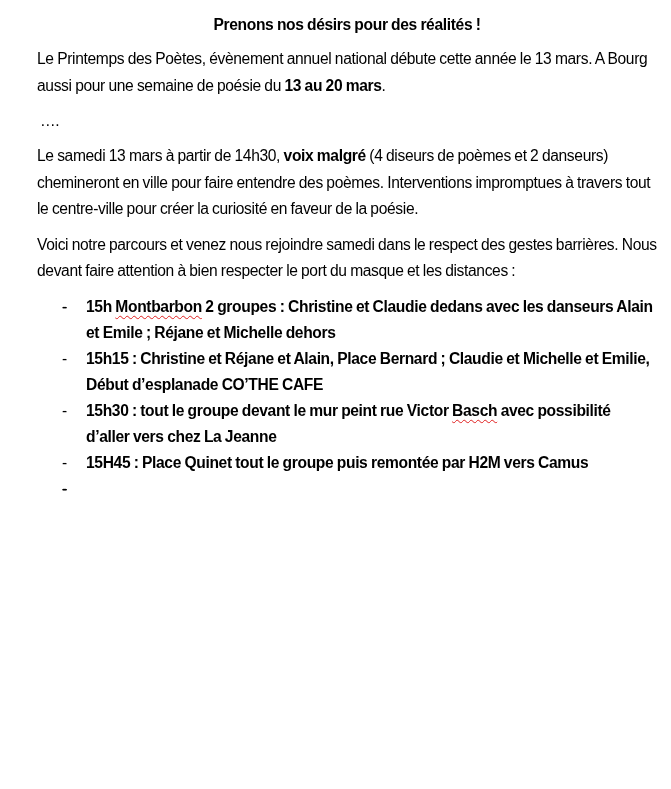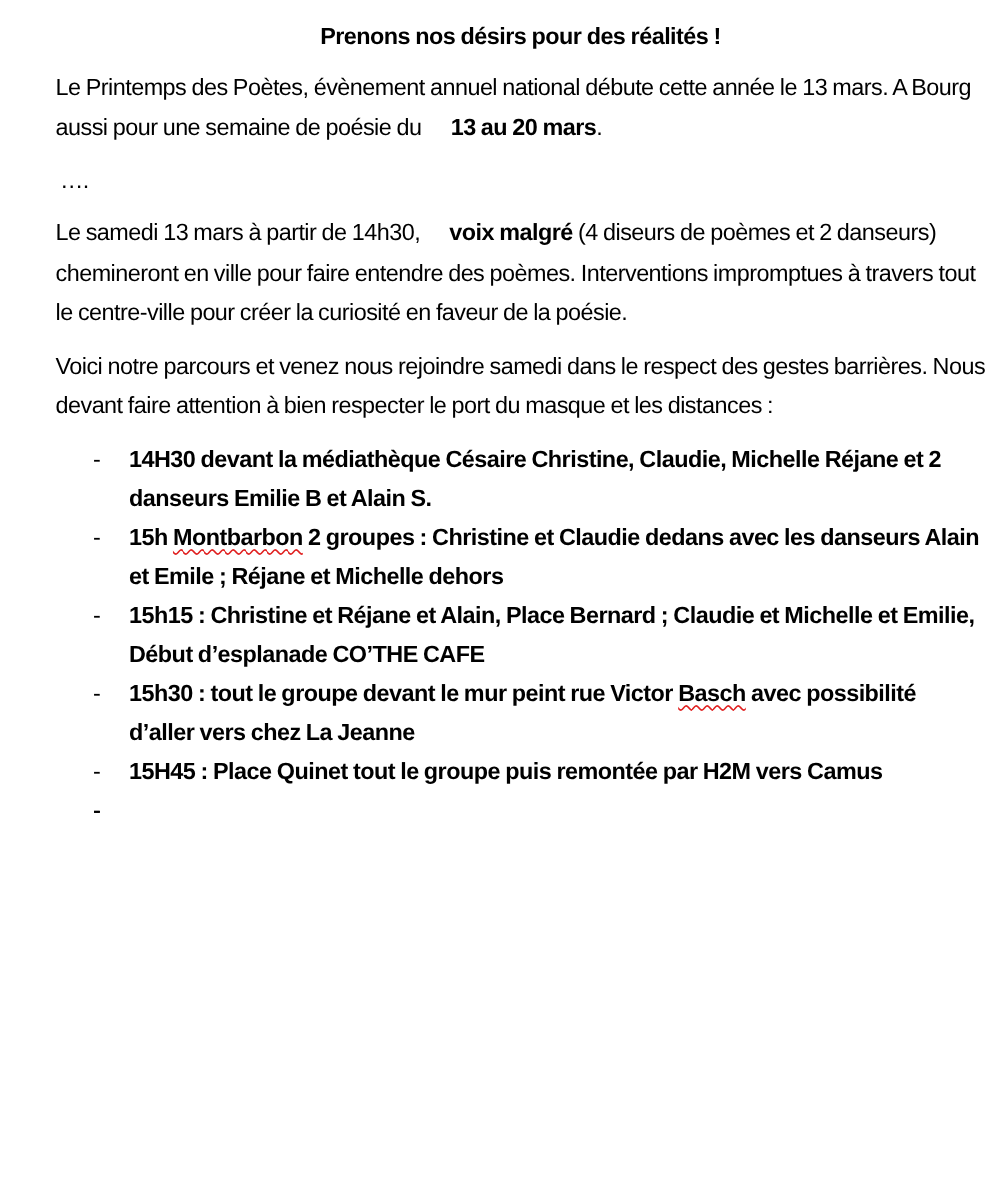--- a/index.html
+++ b/index.html
@@ -32,21 +32,21 @@
   }
   .para {
     line-height: 26.5px;
     margin: 0 0 9px 0;
   }
   .dots {
     line-height: 26px;
     margin: 0 0 9px 0;
     padding-left: 3px;
   }
-  b { font-weight: bold; margin-left: 16px; }
+  b { font-weight: bold; }
   .list {
     list-style: none;
     margin: 8px 0 0 0;
     padding: 0;
   }
   .list li {
     position: relative;
     padding-left: 49px;
     font-weight: bold;
     line-height: 26px;
@@ -74,21 +74,21 @@
 
   <p class="para"><span>Le Printemps des Poètes, évènement annuel national débute cette année le 13 mars. A Bourg aussi pour une semaine de poésie du </span><b>13 au 20 mars</b><span>.</span></p>
 
   <p class="dots">….</p>
 
   <p class="para"><span>Le samedi 13 mars à partir de 14h30, </span><b>voix malgré</b><span> (4 diseurs de poèmes et 2 danseurs) chemineront en ville pour faire entendre des poèmes.  Interventions impromptues à travers tout le centre-ville pour créer la curiosité en faveur de la poésie.</span></p>
 
   <p class="para">Voici notre parcours et  venez nous rejoindre samedi dans le respect des gestes barrières. Nous devant faire attention à bien respecter le port du masque et les distances :</p>
 
   <ul class="list">
-    <li><span class="dash">-</span><span>14H30 devant la médiathèque Césaire Christine, Claudie, Michelle Réjane et 2 danseurs Emilie B et Alain S.</span></li>
+    <li><span class="dash">-</span></li>
     <li><span class="dash">-</span><span>15h </span><span class="squiggle">Montbarbon</span><span>  2 groupes : Christine et Claudie dedans avec les danseurs Alain et Emile ; Réjane et Michelle dehors</span></li>
     <li><span class="dash">-</span><span>15h15 : Christine et Réjane et Alain,  Place Bernard ;    Claudie et Michelle et Emilie, Début d’esplanade CO’THE CAFE</span></li>
     <li><span class="dash">-</span><span>15h30 : tout le groupe devant le mur peint rue Victor </span><span class="squiggle">Basch</span><span> avec possibilité d’aller vers chez La Jeanne</span></li>
     <li><span class="dash">-</span><span>15H45 : Place Quinet tout le groupe puis remontée par H2M vers Camus</span></li>
     <li><span class="dash">-</span></li>
     <li><span class="dash">-</span></li>
     <li><span class="dash">-</span><span>&nbsp;</span></li>
   </ul>
 </div>
 

